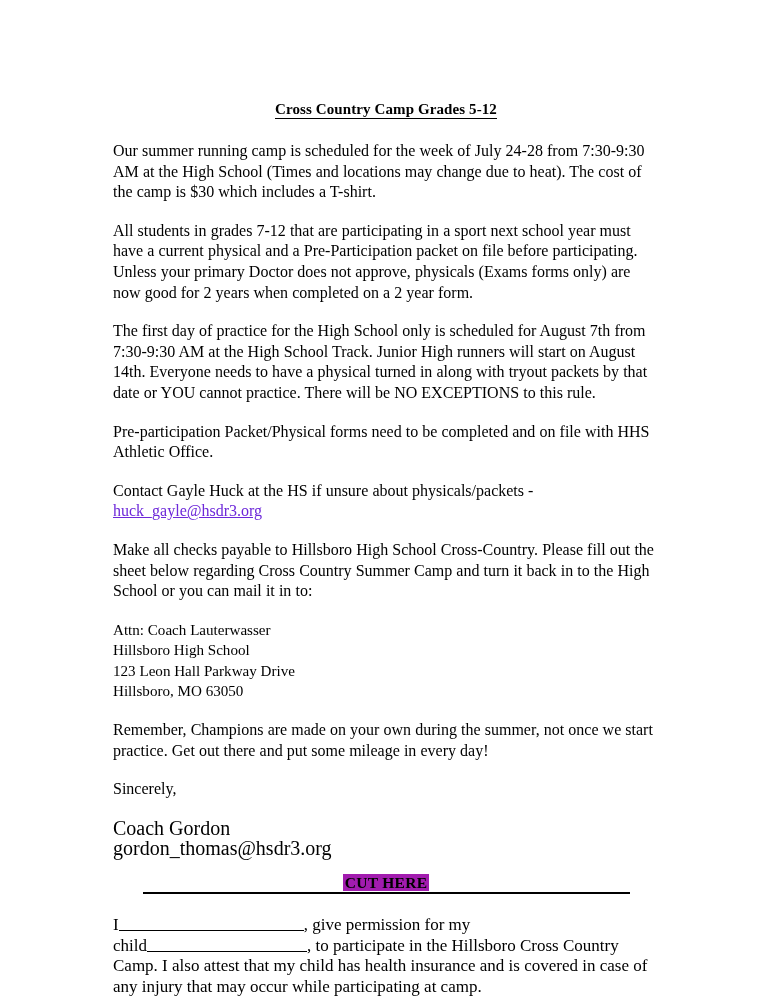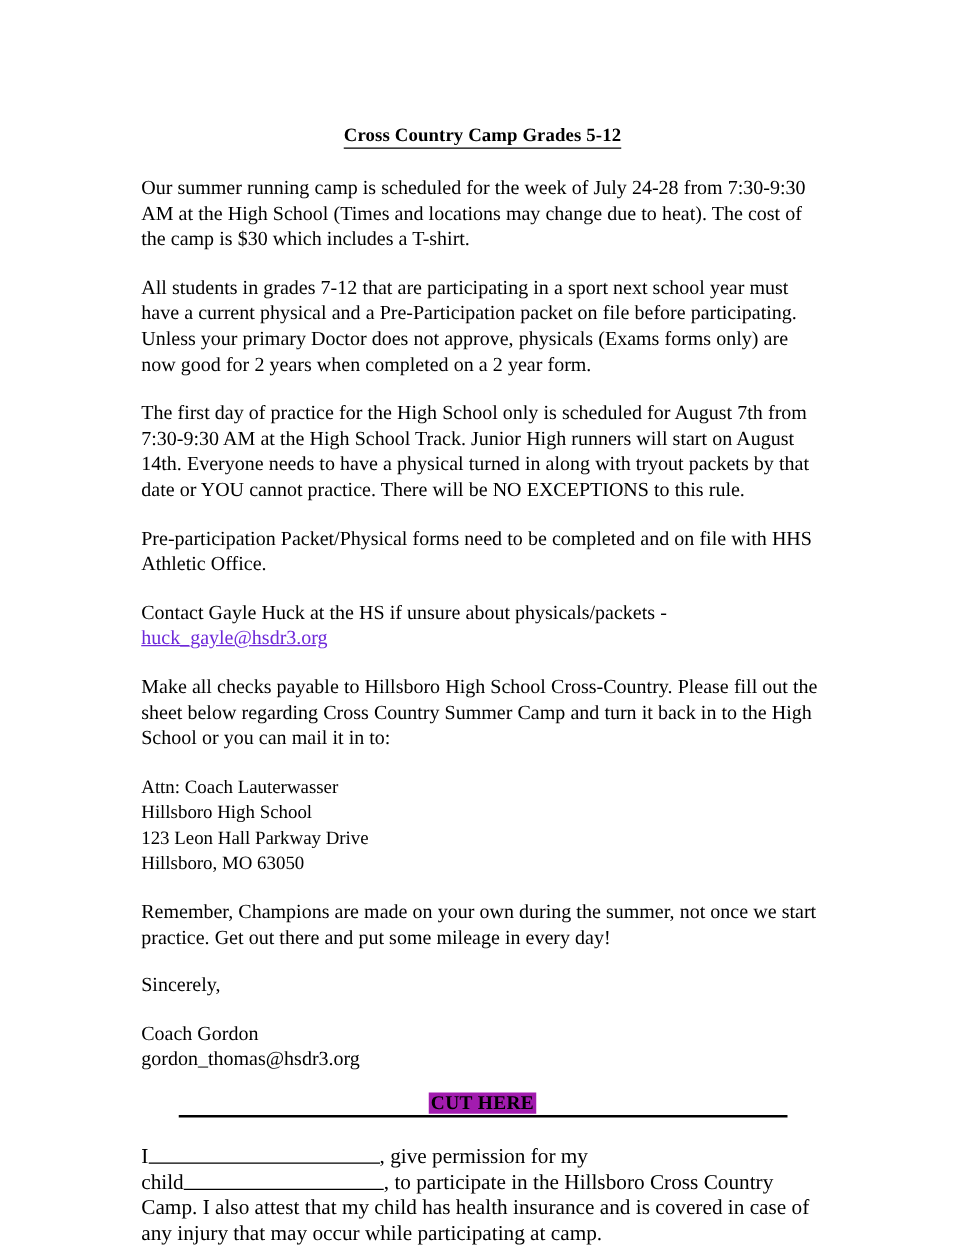--- a/index.html
+++ b/index.html
@@ -50,21 +50,21 @@
     word-spacing: 0.1px;
   }
   .addr-block {
     margin: 0 0 18px 0;
     font-size: 15.1px;
     line-height: 20.6px;
   }
   .addr-block div { white-space: pre; }
   .sig-block {
     margin: 0;
-    font-size: 16px;
+    font-size: 20px;
     line-height: 20.6px;
   }
   a.maillink, .maillink {
     color: #2a4b9b;
     text-decoration: underline;
   }
 
   
   .cut-row {
     position: relative;

